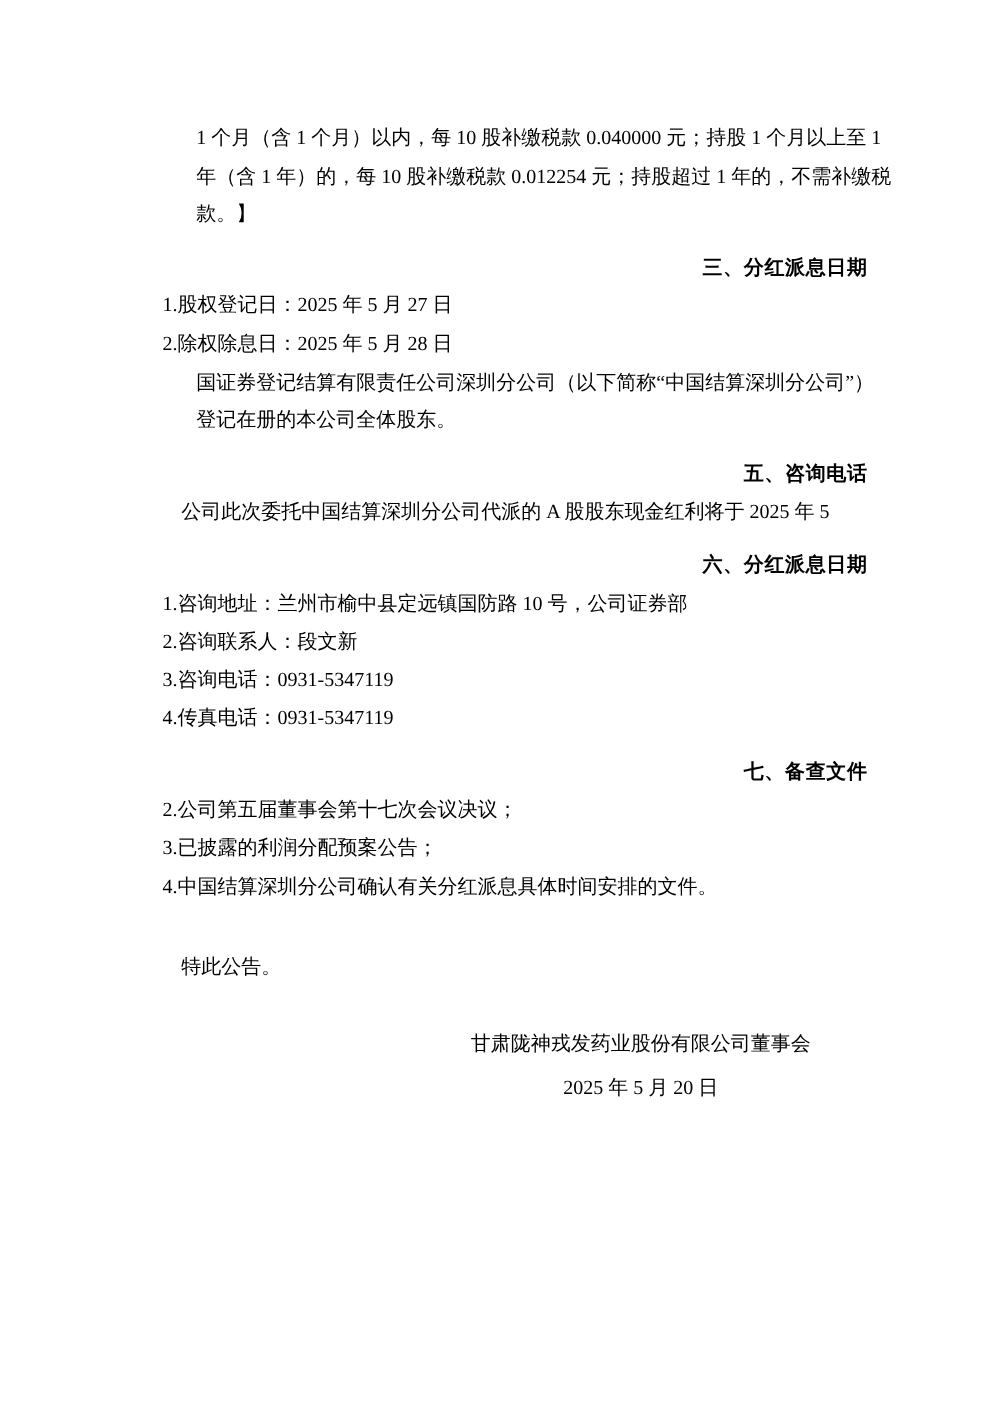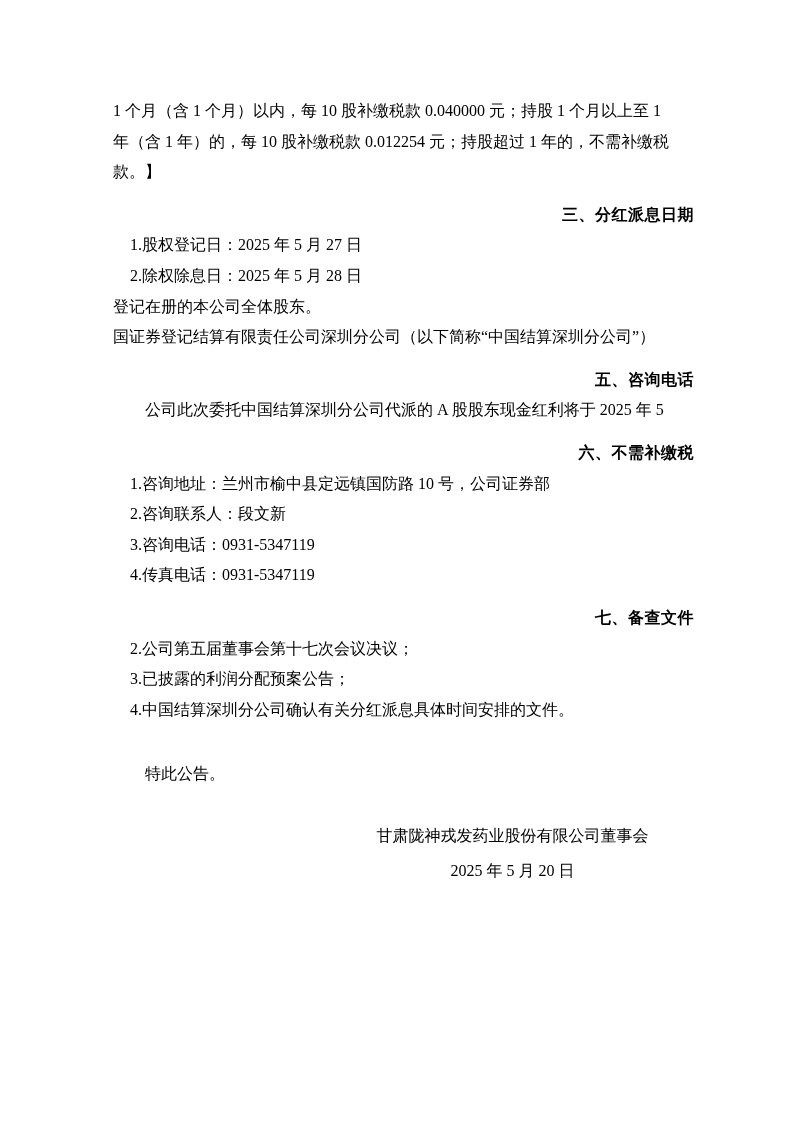--- a/index.html
+++ b/index.html
@@ -34,20 +34,21 @@
     text-align: right;
   }
   .item {
     padding-left: 17px;
   }
   .pfirst {
     padding-left: 32px;
   }
   .cont {
     padding-left: 0;
+    margin-left: 44px;
   }
   .spacer-a { height: 34px; }
   .spacer-b { height: 31px; }
   .signature {
     margin-left: 227px;
     width: 345px;
     text-align: center;
   }
   .sig-line {
     height: 30.6px;
@@ -64,27 +65,27 @@
 <div class="page">
 
   <div class="line cont">1 个月（含 1 个月）以内，每 10 股补缴税款 0.040000 元；持股 1 个月以上至 1</div>
   <div class="line cont">年（含 1 年）的，每 10 股补缴税款 0.012254 元；持股超过 1 年的，不需补缴税</div>
   <div class="line cont">款。】</div>
 
   <div class="line heading">三、分红派息日期</div>
   <div class="line item">1.股权登记日：2025 年 5 月 27 日</div>
   <div class="line item">2.除权除息日：2025 年 5 月 28 日</div>
 
+  <div class="line cont">国证券登记结算有限责任公司深圳分公司（以下简称“中国结算深圳分公司”）</div>
   <div class="line cont">登记在册的本公司全体股东。</div>
-  <div class="line cont">国证券登记结算有限责任公司深圳分公司（以下简称“中国结算深圳分公司”）</div>
 
   <div class="line heading">五、咨询电话</div>
   <div class="line pfirst">公司此次委托中国结算深圳分公司代派的 A 股股东现金红利将于 2025 年 5</div>
 
-  <div class="line heading">六、不需补缴税</div>
+  <div class="line heading">六、分红派息日期</div>
   <div class="line item">1.咨询地址：兰州市榆中县定远镇国防路 10 号，公司证券部</div>
   <div class="line item">2.咨询联系人：段文新</div>
   <div class="line item">3.咨询电话：0931-5347119</div>
   <div class="line item">4.传真电话：0931-5347119</div>
 
   <div class="line heading">七、备查文件</div>
   <div class="line item">2.公司第五届董事会第十七次会议决议；</div>
   <div class="line item">3.已披露的利润分配预案公告；</div>
   <div class="line item">4.中国结算深圳分公司确认有关分红派息具体时间安排的文件。</div>
 

